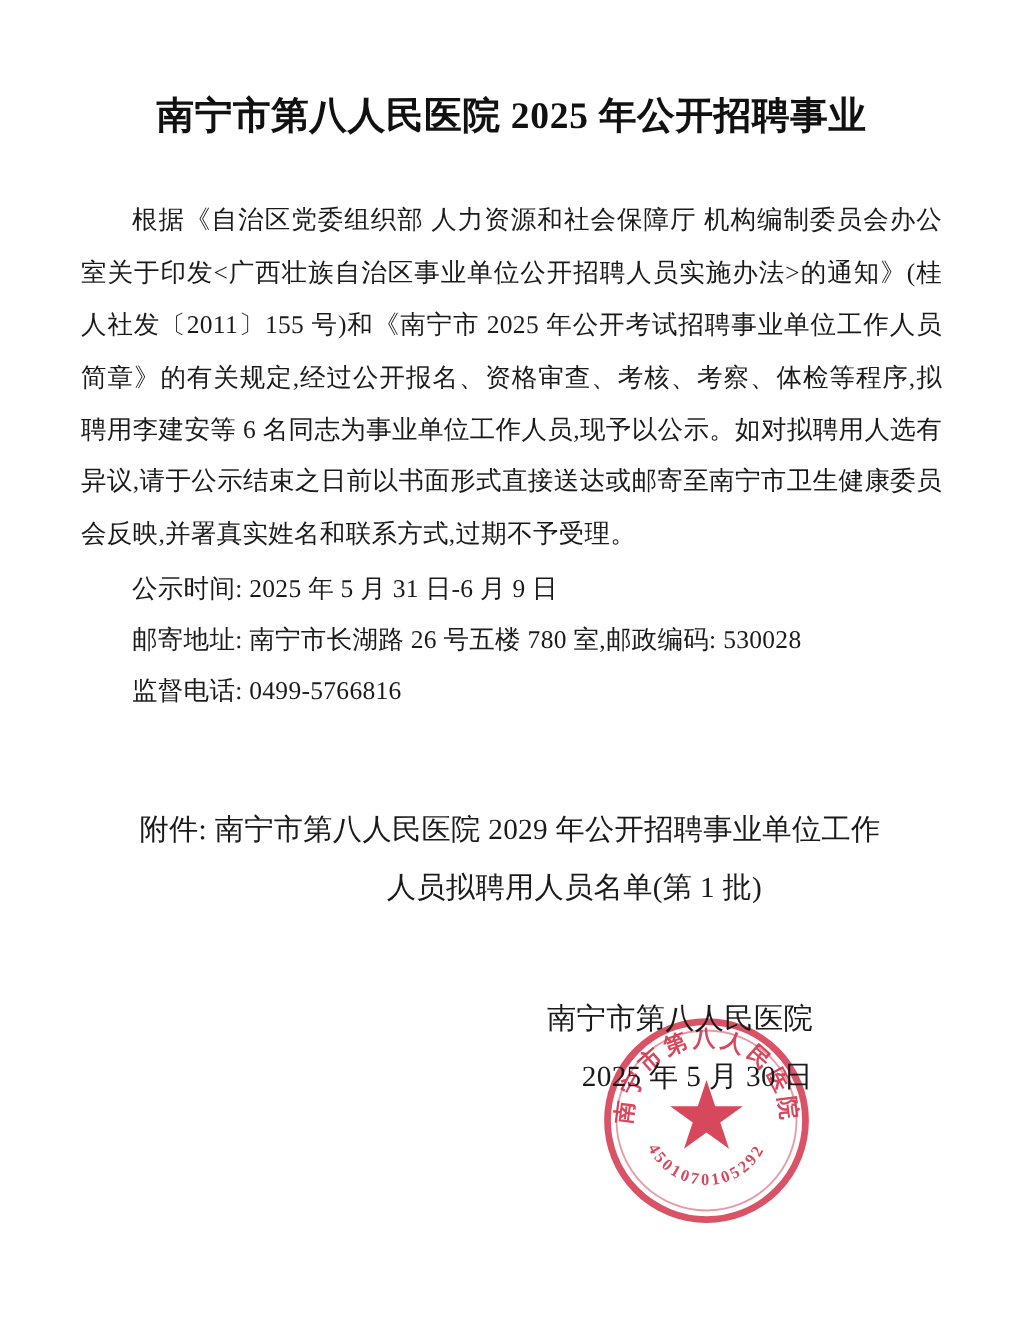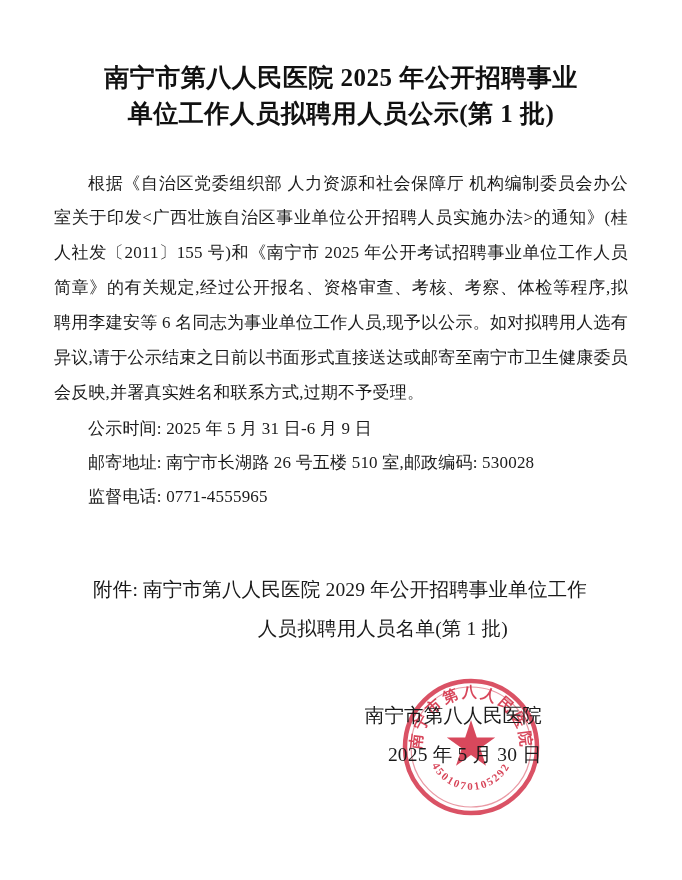--- a/index.html
+++ b/index.html
@@ -103,31 +103,30 @@
     font-weight: bold;
   }
 </style>
 </head>
 <body>
 
 <div class="page">
 
   <h1 class="doc-title">
     <span>南宁市第八人民医院 2025 年公开招聘事业</span>
-    <span class="line2">单位工作人员拟聘用人员公示(第 1 批)</span>
   </h1>
 
   <div class="body-block">
     <p class="para">根据《自治区党委组织部 人力资源和社会保障厅 机构编制委员会办公室关于印发&lt;广西壮族自治区事业单位公开招聘人员实施办法&gt;的通知》(桂人社发〔2011〕155 号)和《南宁市 2025 年公开考试招聘事业单位工作人员简章》的有关规定,经过公开报名、资格审查、考核、考察、体检等程序,拟聘用李建安等 6 名同志为事业单位工作人员,现予以公示。如对拟聘用人选有异议,请于公示结束之日前以书面形式直接送达或邮寄至南宁市卫生健康委员会反映,并署真实姓名和联系方式,过期不予受理。</p>
   </div>
 
   <div class="info-lines">
     <p class="info-line">公示时间: 2025 年 5 月 31 日-6 月 9 日</p>
-    <p class="info-line">邮寄地址: 南宁市长湖路 26 号五楼 510 室,邮政编码: 530028</p>
-    <p class="info-line">监督电话: 0771-4555965</p>
+    <p class="info-line">邮寄地址: 南宁市长湖路 26 号五楼 780 室,邮政编码: 530028</p>
+    <p class="info-line">监督电话: 0499-5766816</p>
   </div>
 
   <div class="attachment">
     <p class="l1">附件: 南宁市第八人民医院 2029 年公开招聘事业单位工作</p>
     <p class="l2">人员拟聘用人员名单(第 1 批)</p>
   </div>
 
   <div class="signature">
     <div>南宁市第八人民医院</div>
     <div>2025 年 5 月 30 日</div>

